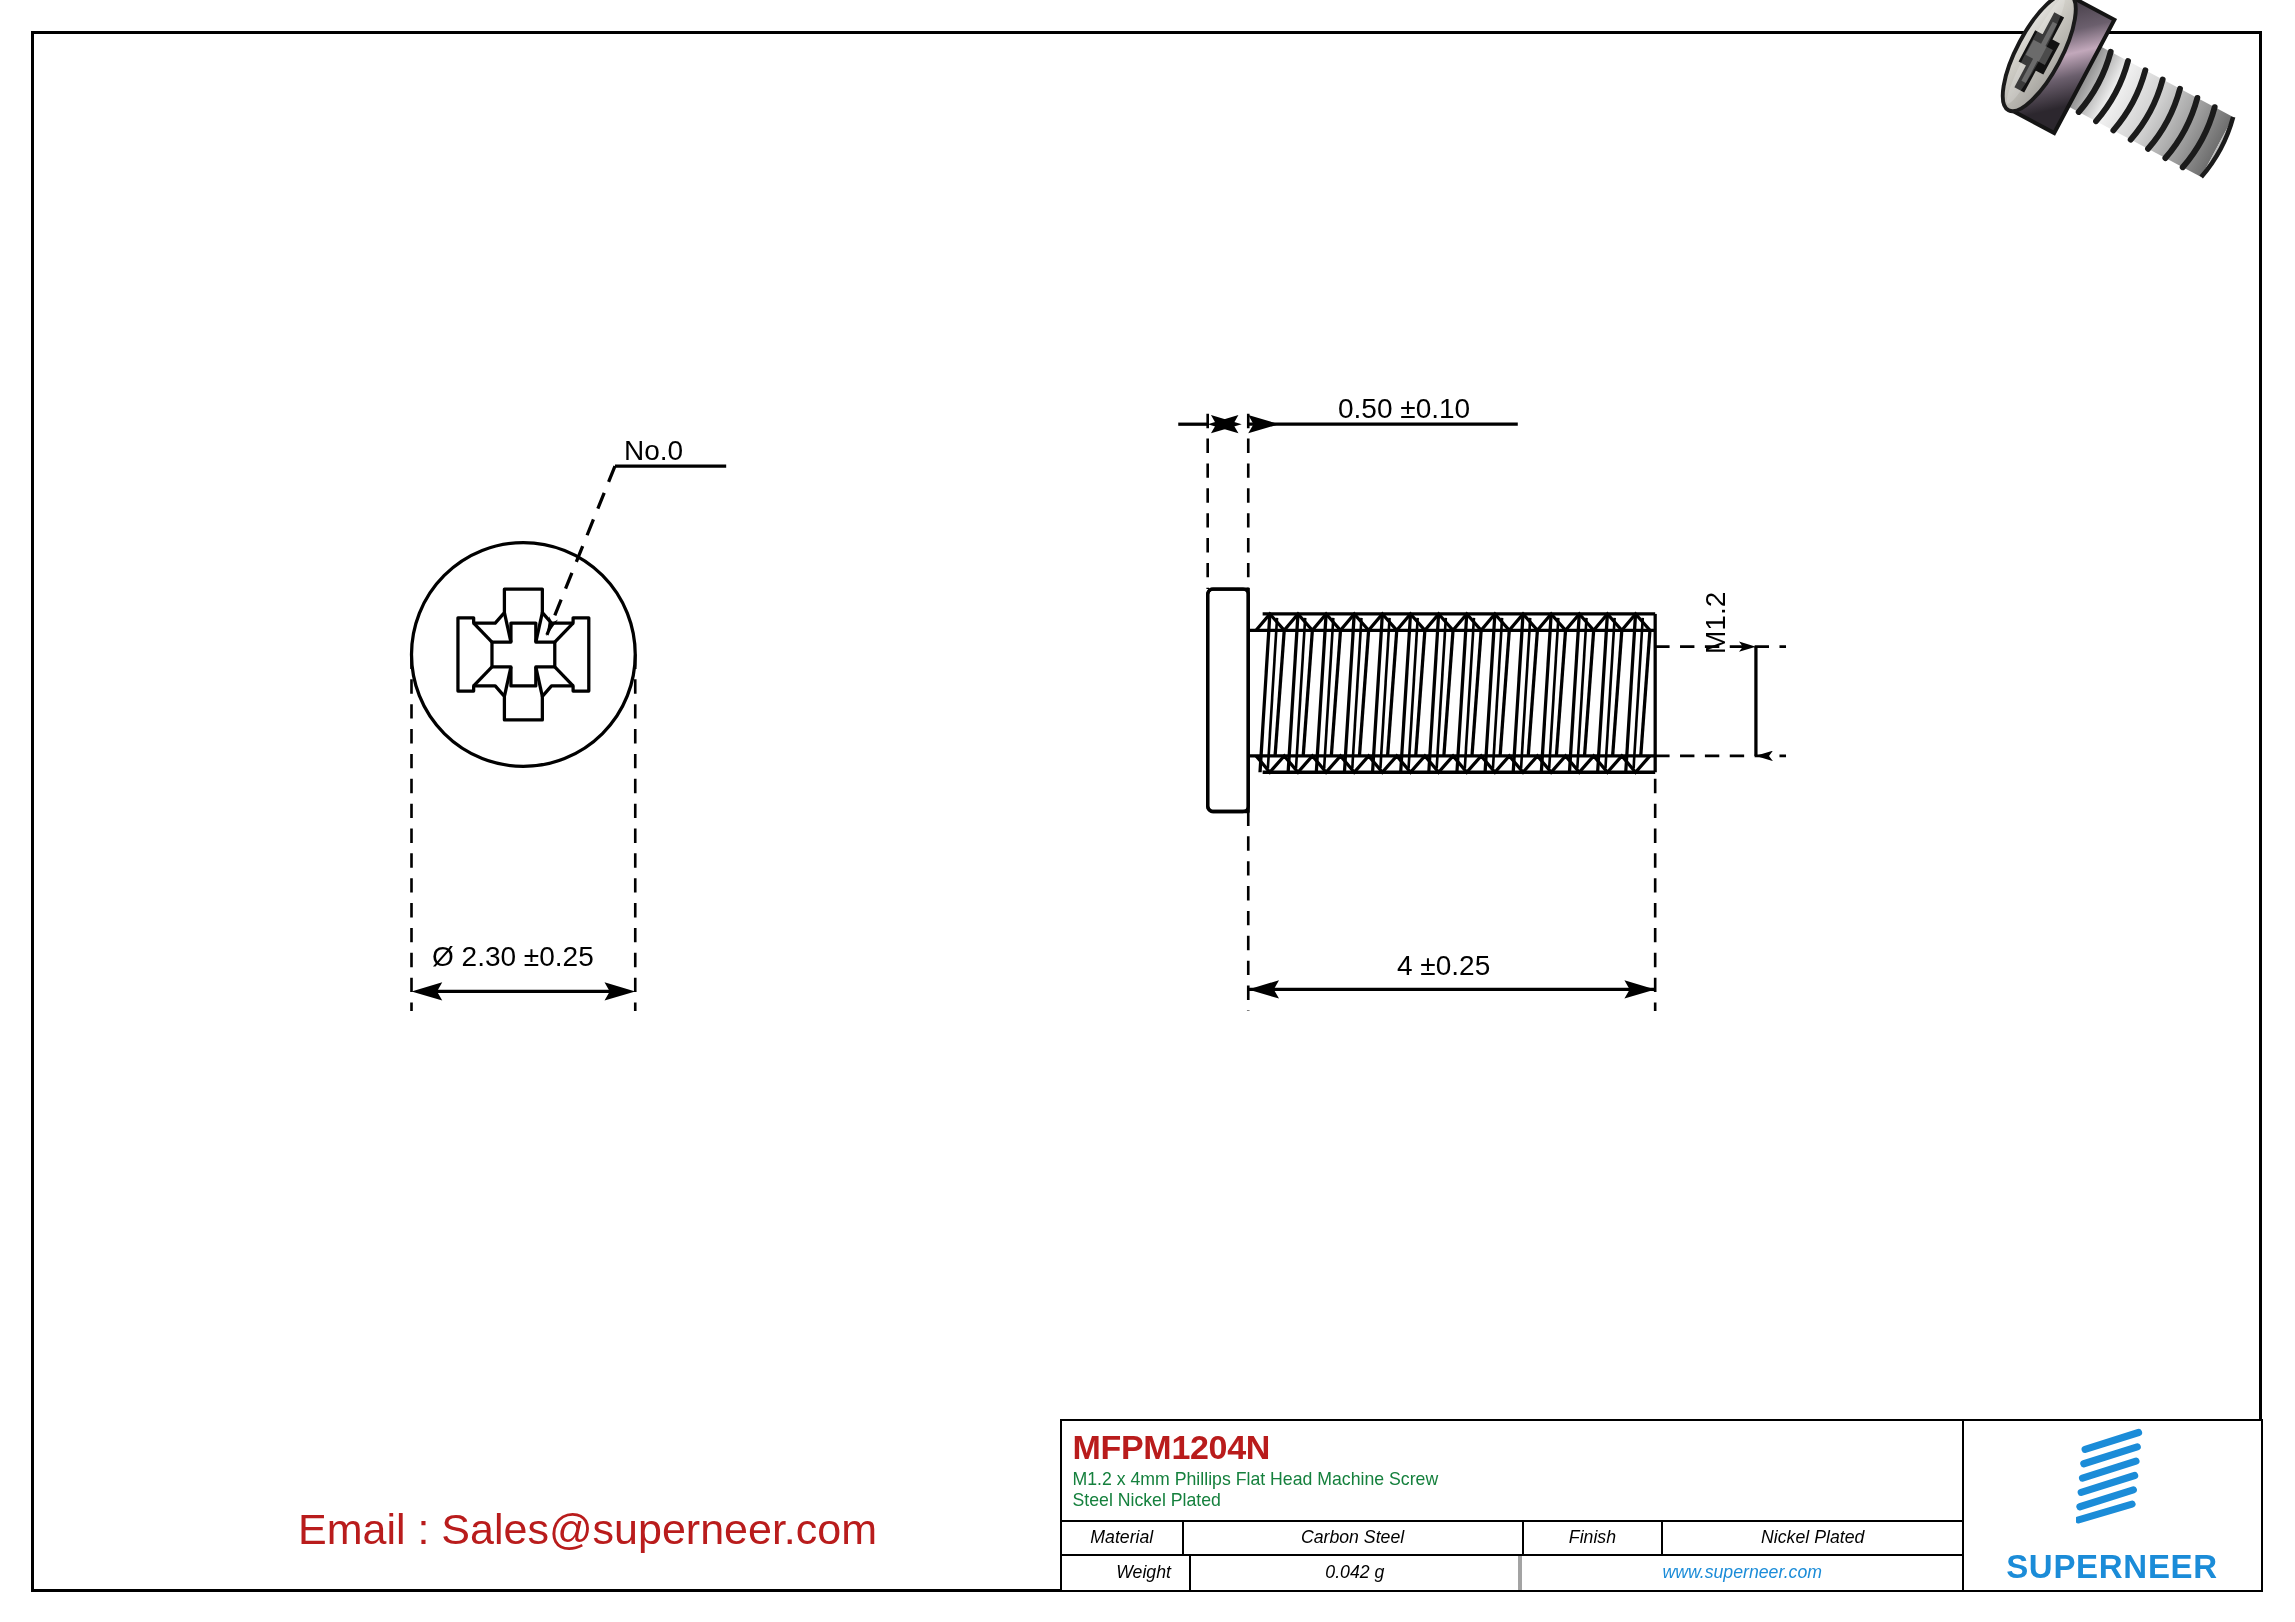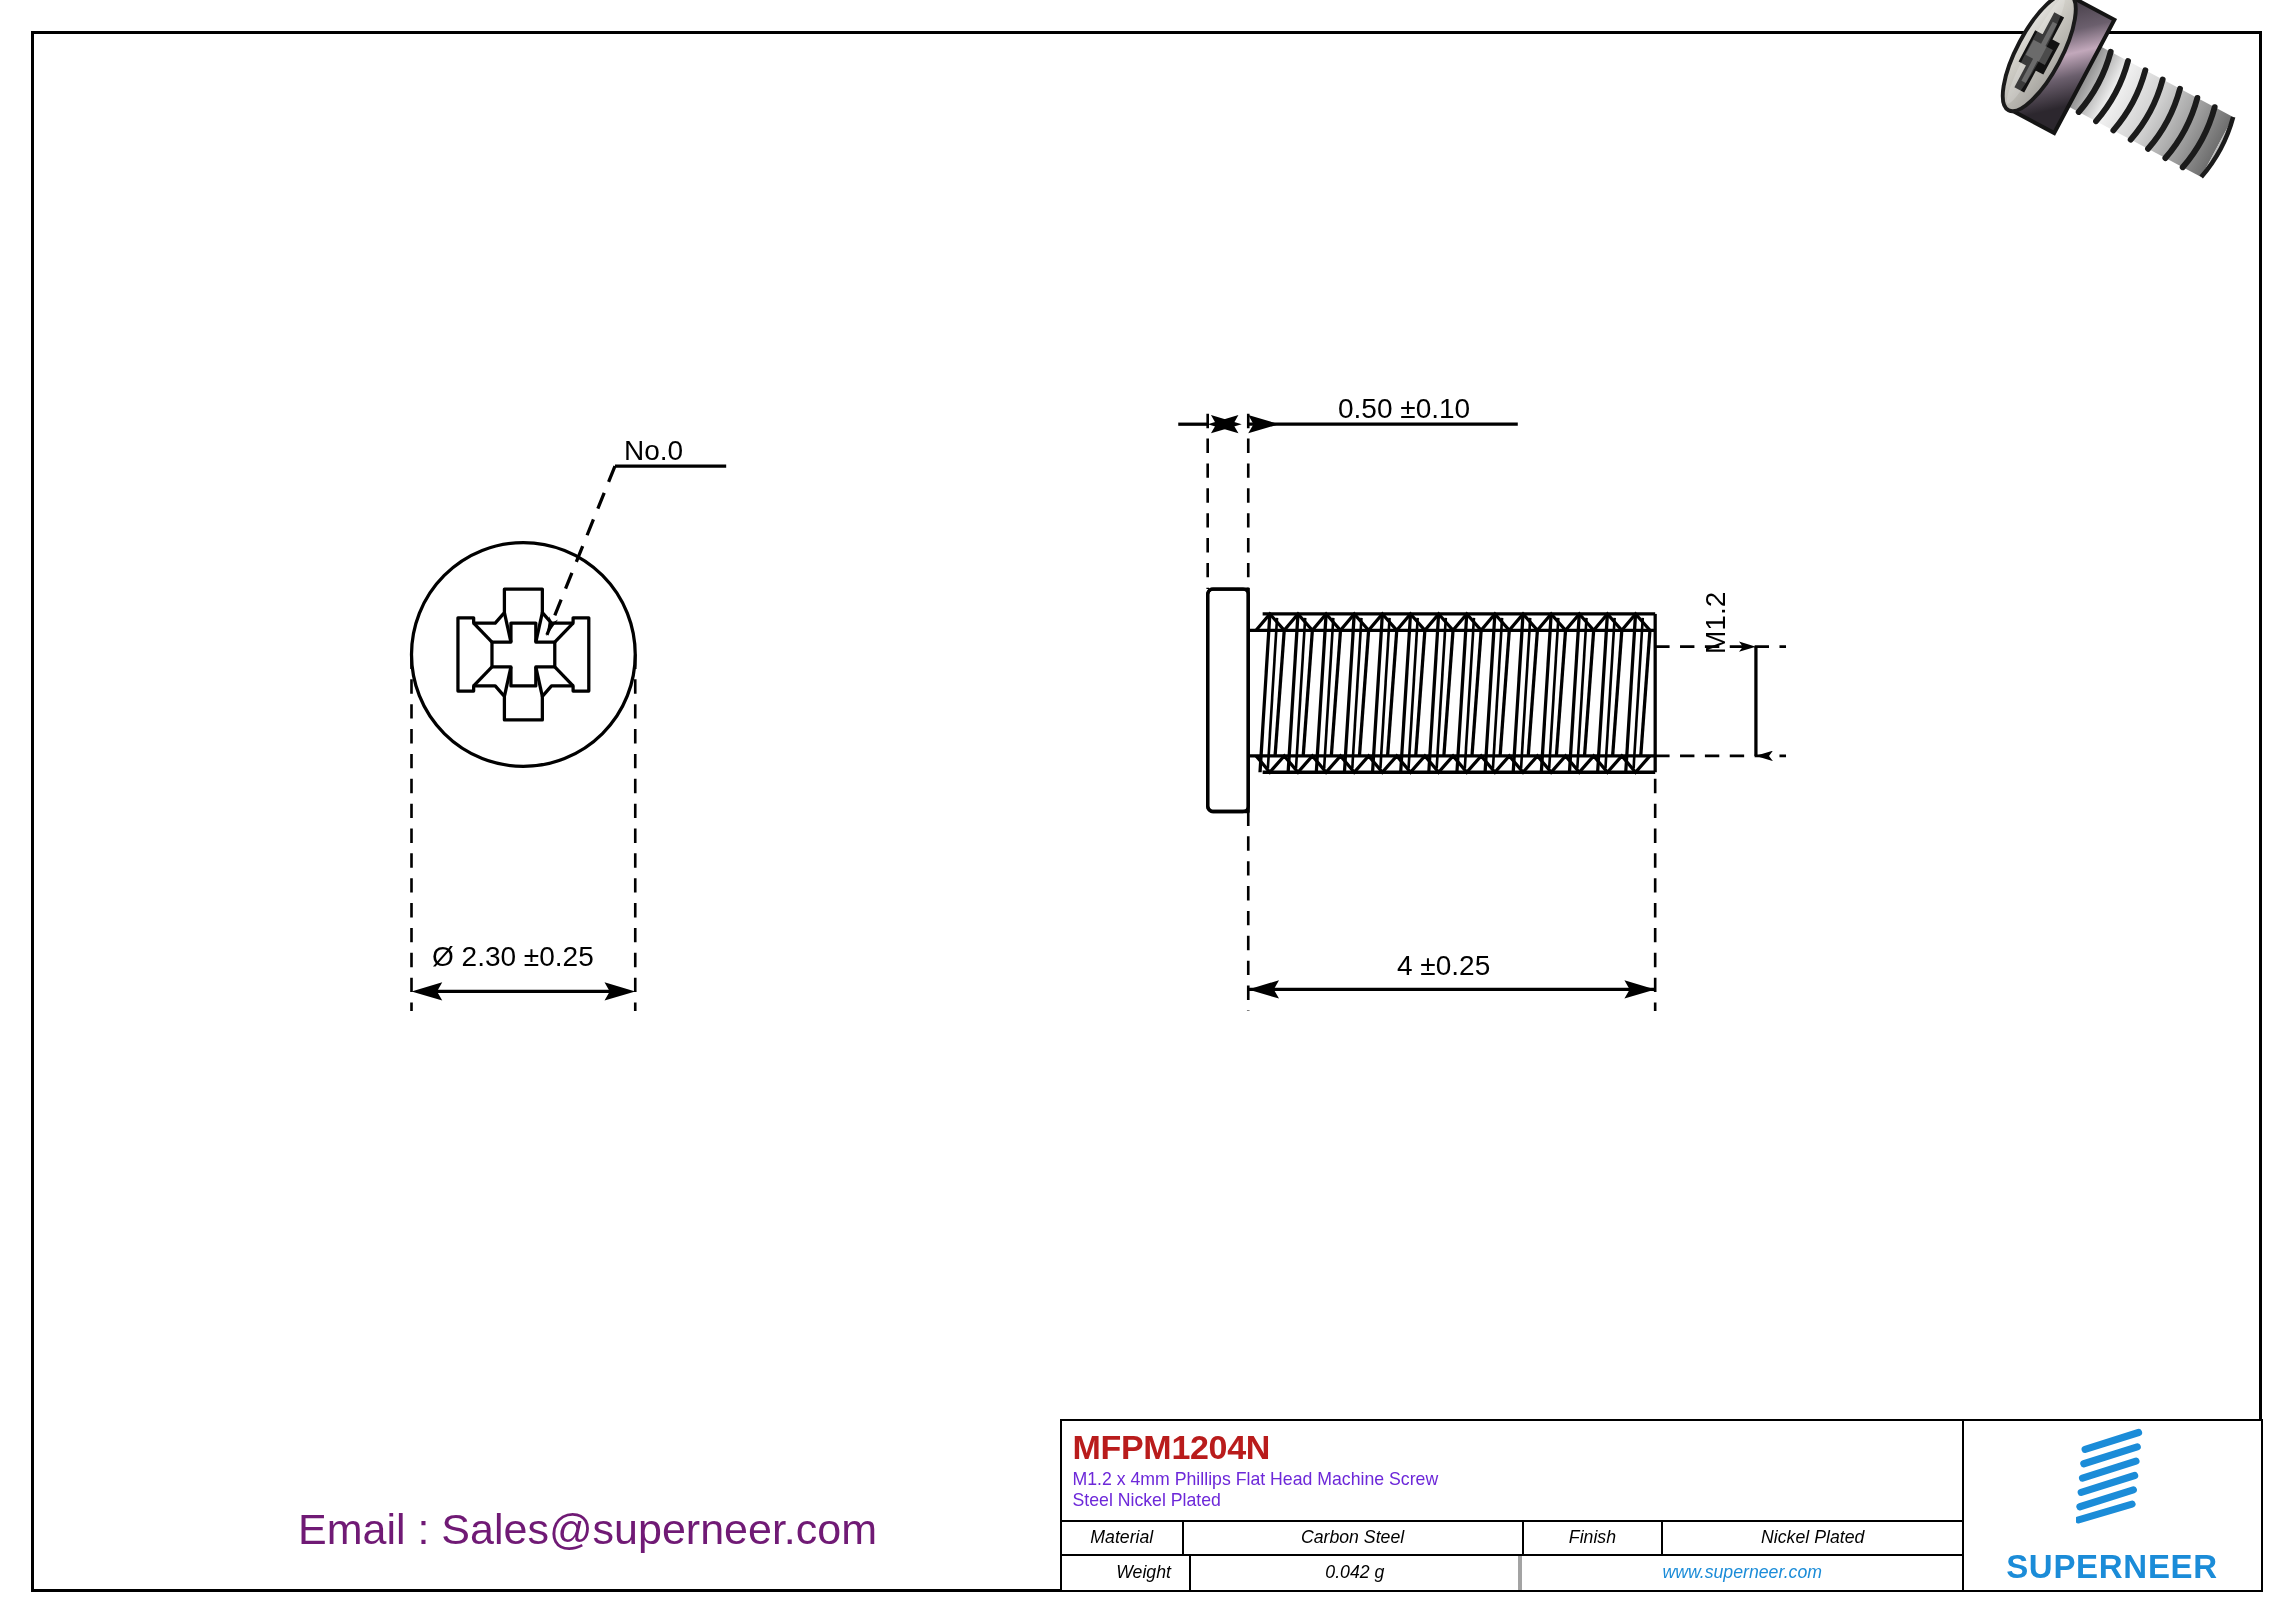--- a/index.html
+++ b/index.html
@@ -68,21 +68,21 @@
   #part-number {
     font-size: 34px;
     font-weight: bold;
     letter-spacing: -0.3px;
     line-height: 39px;
     color: #b91c1c;
   }
   #part-desc-1, #part-desc-2 {
     font-size: 17.7px;
     line-height: 21px;
-    color: #6d28d9;
+    color: #15803d;
   }
   #part-desc-1 { margin-top: 2.6px; }
   .tb-row {
     display: flex;
     height: 35px;
     box-sizing: border-box;
     font-style: italic;
   }
   .tb-row.first { border-bottom: 2px solid #000; }
   .tb-cell {
@@ -125,21 +125,21 @@
     color: #1b8cd8;
     letter-spacing: 0.7px;
     line-height: 35px;
   }
   
   #email-line {
     position: absolute;
     left: 298px;
     top: 1505px;
     font-size: 43px;
-    color: #701a75;
+    color: #b91c1c;
     white-space: nowrap;
   }
   
   .dim-text {
     position: absolute;
     font-size: 28px;
     color: #000;
     white-space: nowrap;
   }
   #dim-dia-text  { left: 432px;  top: 941px; }

